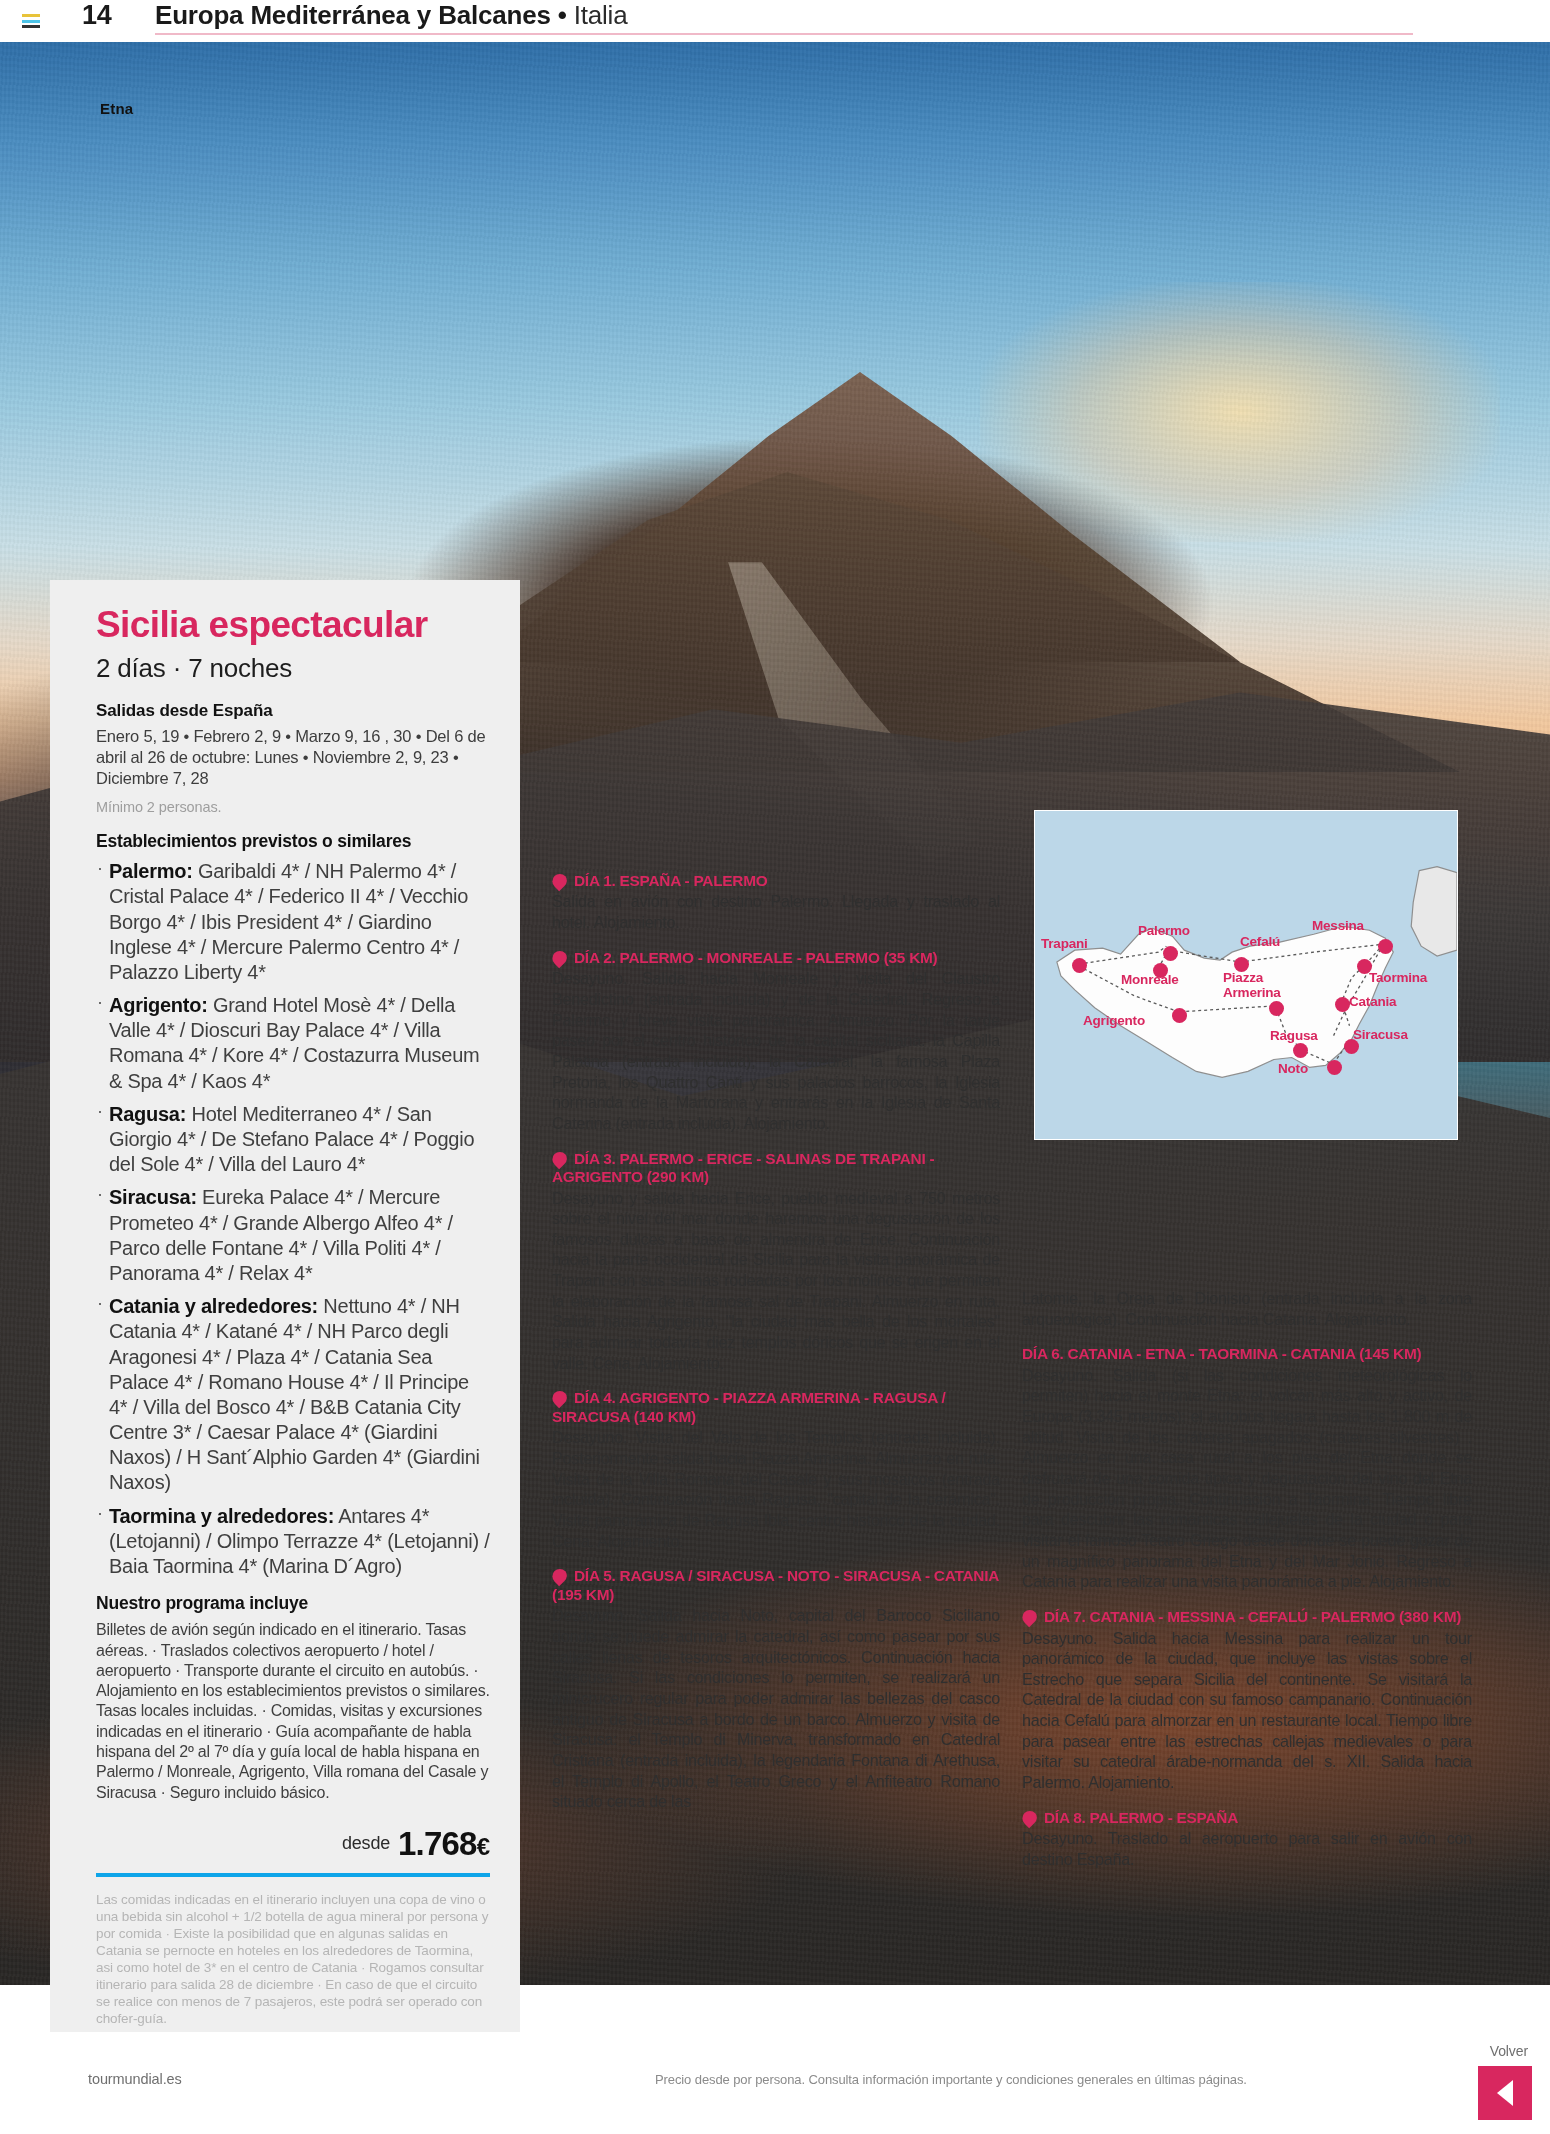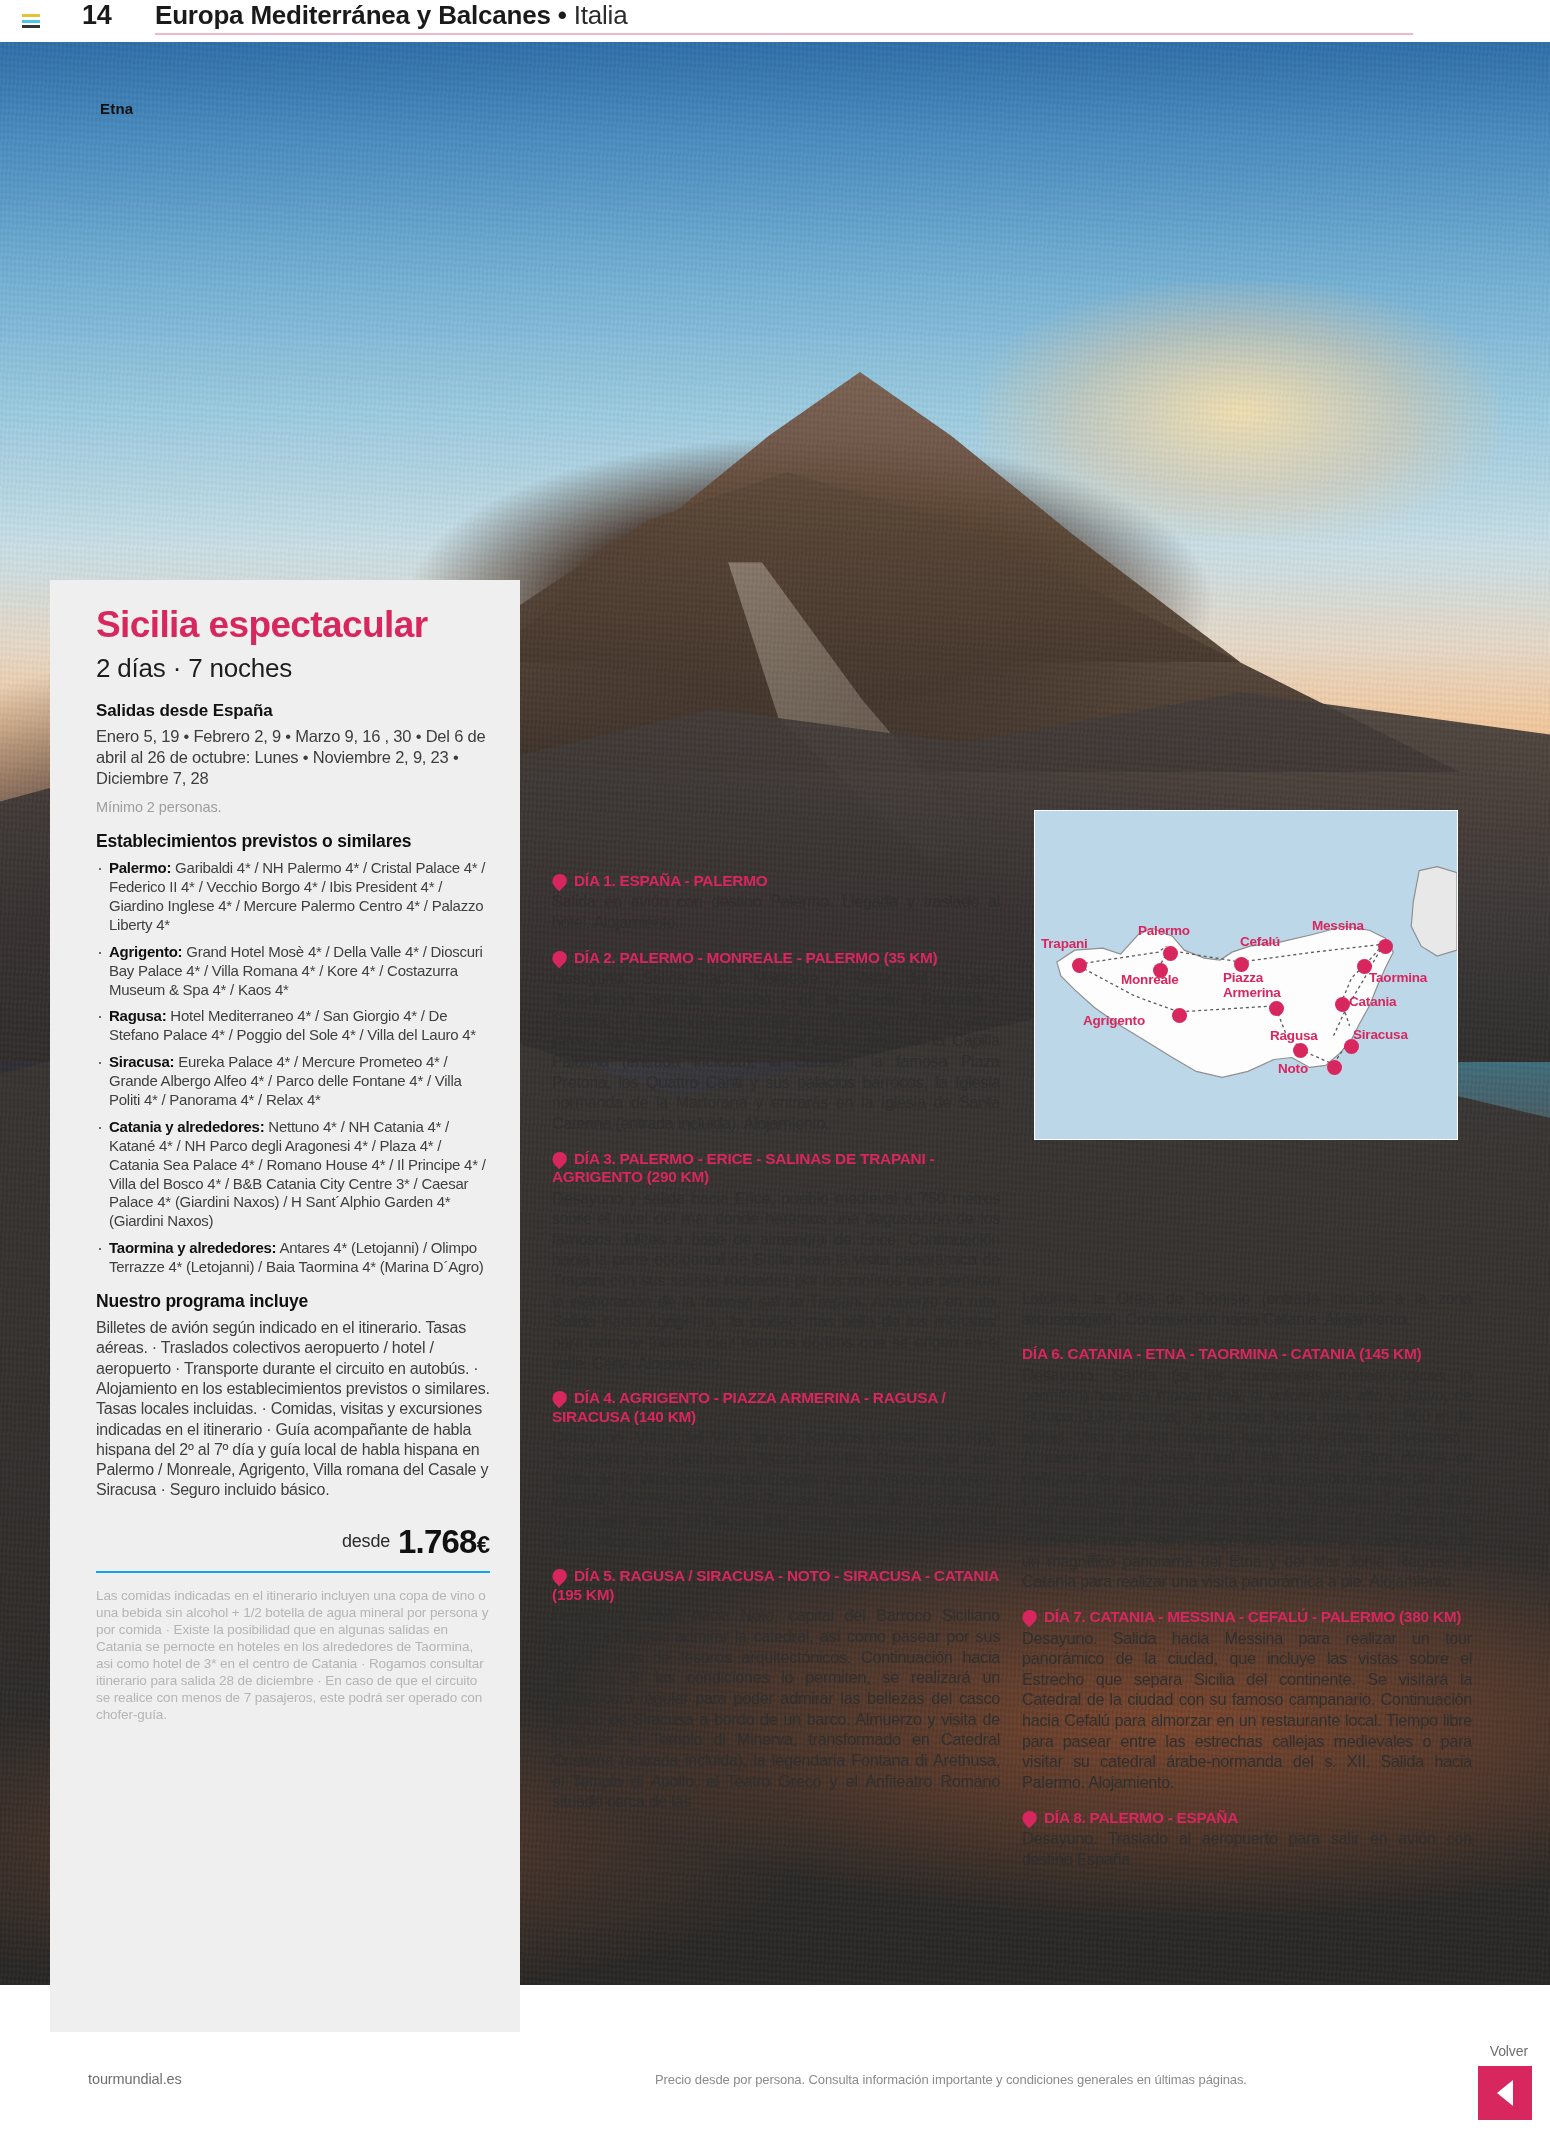--- a/index.html
+++ b/index.html
@@ -145,39 +145,39 @@
   .card-min {
     margin-top: 10px; font-size: 14.5px; color: #9e9e9e; letter-spacing: -0.1px;
   }
   .card-h2 {
     margin-top: 16px; font-size: 17.5px; font-weight: 700; color: #111;
     letter-spacing: -0.2px;
   }
   ul.hotels { list-style:none; margin-top: 7px; }
   ul.hotels li {
     position: relative; padding-left: 13px; margin-bottom: 8px;
-    font-size: 15px; line-height: 1.26; color: #3f3f3f; letter-spacing: -0.25px;
+    font-size: 20px; line-height: 1.26; color: #3f3f3f; letter-spacing: -0.25px;
   }
   ul.hotels li::before {
     content: "·"; position: absolute; left: 1px; top: -2px;
     font-size: 18px; color: #555;
   }
   ul.hotels li b { color: #111; font-weight: 700; }
 
   .card-h3 {
     margin-top: 14px; font-size: 17.5px; font-weight: 700; color: #111;
     letter-spacing: -0.2px;
   }
   .card-incl {
     margin-top: 6px; font-size: 16px; line-height: 1.27; color: #3f3f3f;
     letter-spacing: -0.25px;
   }
   .price-row {
     margin-top: 22px; text-align: right;
-    padding-bottom: 10px; border-bottom: 2px solid #0ea5e9;
+    padding-bottom: 10px; border-bottom: 4px solid #0ea5e9;
   }
   .price-from {
     font-size: 18px; color: #2a2a2a; letter-spacing: -0.2px; vertical-align: 6px;
   }
   .price-val {
     font-size: 33px; font-weight: 700; color: #111; letter-spacing: -0.8px;
     margin-left: 8px;
   }
   .price-cur { font-size: 24px; font-weight: 700; color:#111; }
   .card-fine {

